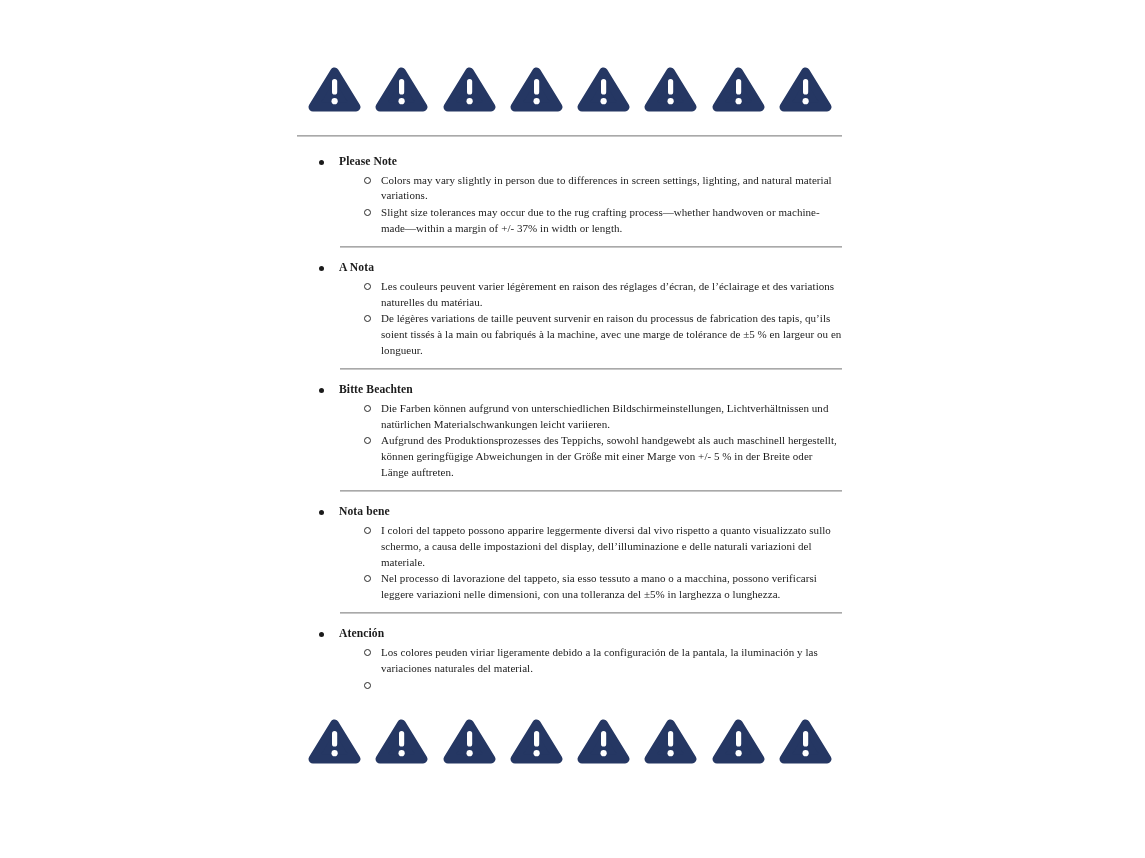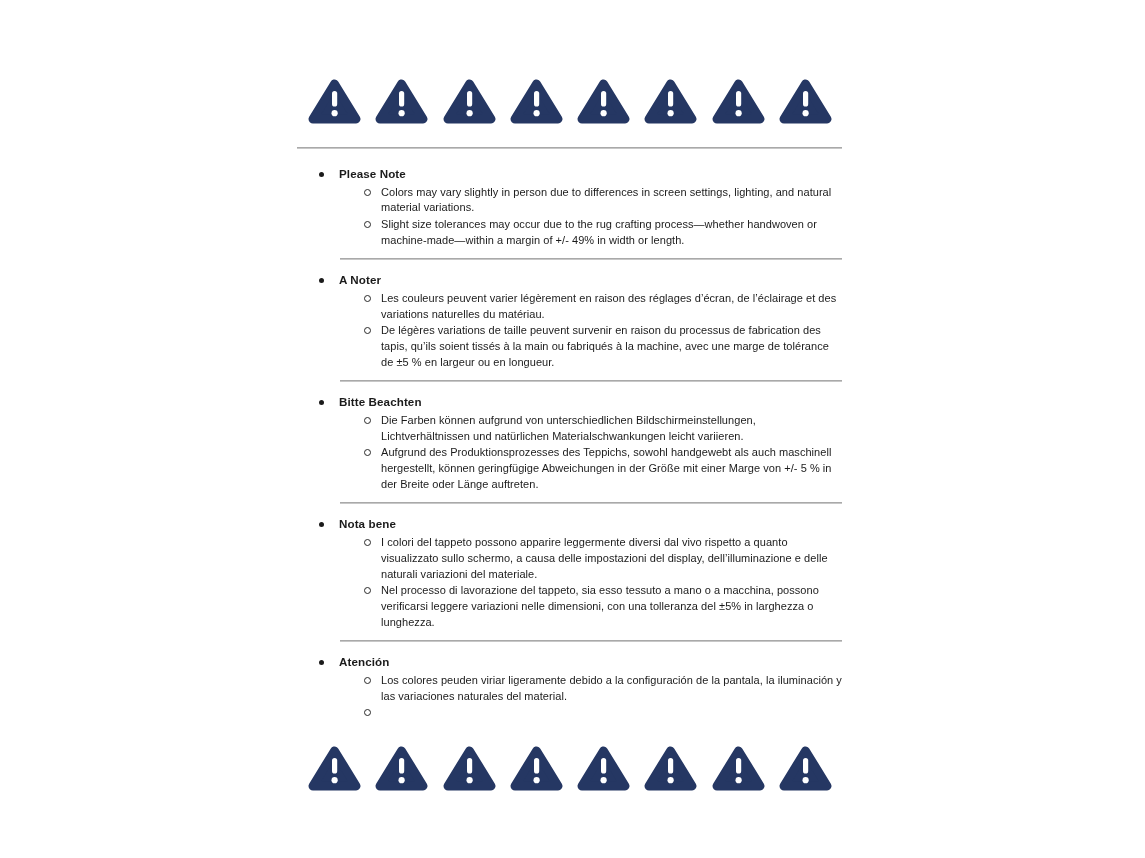--- a/index.html
+++ b/index.html
@@ -11,22 +11,23 @@
     width: 1145px;
     height: 858px;
     position: relative;
     overflow: hidden;
     font-family: "Liberation Sans", sans-serif;
     color: #1b1b1b;
   }
   .doc {
     position: absolute;
     left: 297px;
-    top: 12px;
+    top: 0;
     width: 545px;
+    font-family: Liberation Serif, serif;
   }
   
   .tri-row {
     display: flex;
     justify-content: space-between;
     padding: 0 10px 0 11px;
     height: 50px;
   }
   .tri-row.top { margin-top: 64px; }
   .tri-row.bottom { margin-top: 27px; }
@@ -134,28 +135,28 @@
         <div class="sec-head">
           <span class="b1"></span>
           <span class="sec-title">Please Note</span>
         </div>
         <div class="item">
           <span class="b2"></span>
           <div class="item-text">Colors may vary slightly in person due to differences in screen settings, lighting, and natural material variations.</div>
         </div>
         <div class="item">
           <span class="b2"></span>
-          <div class="item-text">Slight size tolerances may occur due to the rug crafting process—whether handwoven or machine-made—within a margin of +/- 49% in width or length.</div>
-        </div>
-      </div>
-      <div class="hr sec"></div>
-      <div class="section">
-        <div class="sec-head">
-          <span class="b1"></span>
-          <span class="sec-title">A Noter</span>
+          <div class="item-text">Slight size tolerances may occur due to the rug crafting process—whether handwoven or machine-made—within a margin of +/- 37% in width or length.</div>
+        </div>
+      </div>
+      <div class="hr sec"></div>
+      <div class="section">
+        <div class="sec-head">
+          <span class="b1"></span>
+          <span class="sec-title">A Nota</span>
         </div>
         <div class="item">
           <span class="b2"></span>
           <div class="item-text">Les couleurs peuvent varier légèrement en raison des réglages d’écran, de l’éclairage et des variations naturelles du matériau.</div>
         </div>
         <div class="item">
           <span class="b2"></span>
           <div class="item-text">De légères variations de taille peuvent survenir en raison du processus de fabrication des tapis, qu’ils soient tissés à la main ou fabriqués à la machine, avec une marge de tolérance de ±5 % en largeur ou en longueur.</div>
         </div>
       </div>

